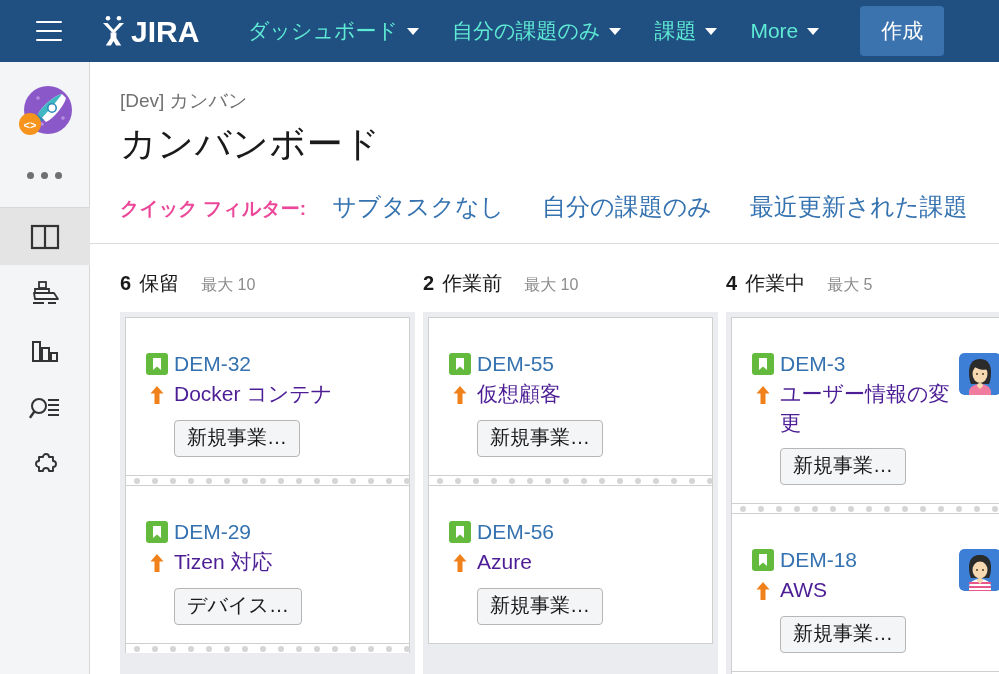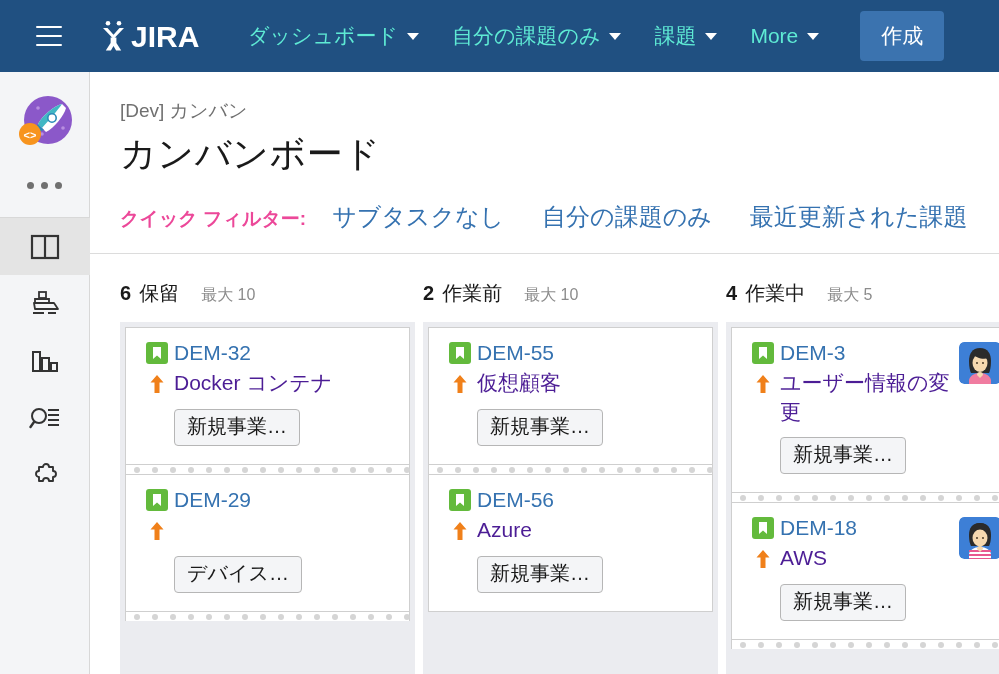--- a/index.html
+++ b/index.html
@@ -5,21 +5,21 @@
   * { box-sizing: border-box; margin: 0; padding: 0; }
   html, body {
     width: 999px; height: 674px;
     font-family: "Liberation Sans", "DejaVu Sans", sans-serif;
     background: #ffffff;
     overflow: hidden;
   }
 
   
   #topnav {
-    height: 72px;
+    height: 62px;
     background: #205081;
     display: flex;
     align-items: center;
     padding-left: 36px;
     position: relative;
   }
   .hamburger {
     width: 26px; height: 20px;
     display: flex; flex-direction: column; justify-content: space-between;
     cursor: pointer;
@@ -139,21 +139,21 @@
   }
   .card-dots {
     height: 9px;
     display: flex; align-items: center; gap: 12px;
     padding: 0 8px;
     background: #ffffff;
     border-left: 1px solid #cfcfcf;
     border-right: 1px solid #cfcfcf;
   }
   .card-dots i { width: 6px; height: 6px; border-radius: 50%; background: #d5d5d5; display: block; flex-shrink: 0; }
-  .card-row { display: flex; align-items: flex-start; }
+  .card-row { display: flex; align-items: flex-start; margin-top: 21px; }
   .card-gutter { width: 34px; flex-shrink: 0; display: flex; flex-direction: column; align-items: center; }
   .type-icon {
     width: 22px; height: 22px;
     background: #63ba3c;
     border-radius: 3px;
     display: flex; align-items: center; justify-content: center;
     margin-top: 2px;
   }
   .prio-icon { margin-top: 10px; }
   .card-key {
@@ -373,20 +373,21 @@
                     </svg>
                 </div>
                 <div class="prio-icon">
                   <svg width="16" height="20" viewBox="0 0 16 20">
                     <path d="M8 1 L14.5 8.5 H10.5 V19 H5.5 V8.5 H1.5 Z" fill="#f0801a"></path>
                   </svg>
                 </div>
               </div>
               <div class="card-main">
                 <div class="card-key">DEM-29</div>
+                <div class="card-summary">Tizen 対応</div>
               </div>
             </div>
             <div class="epic-label">デバイス…</div>
           </div>
 
           <div class="card-dots">
             <i></i>
               <i></i>
             <i></i>
               <i></i>

